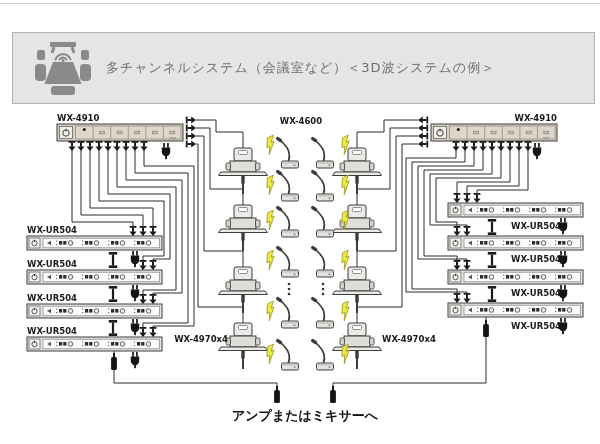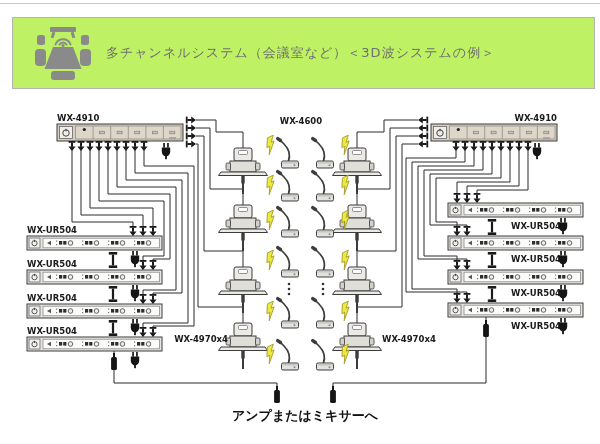--- a/index.html
+++ b/index.html
@@ -1,20 +1,20 @@
 <!DOCTYPE html>
 <html><head>
 <meta charset="utf-8">
 <style>
   html,body{margin:0;padding:0;background:#ffffff;}
   #stage{position:relative;width:600px;height:444px;background:#ffffff;overflow:hidden;
          font-family:"DejaVu Sans","Liberation Sans",sans-serif;}
   .top-rule{position:absolute;left:0;top:3px;width:600px;height:1px;background:#c9c9c9;}
-  .header-box{position:absolute;left:12px;top:17px;width:581px;height:70px;
-              border:1px solid #b3b3b3;background:#bef264;display:flex;align-items:center;}
+  .header-box{position:absolute;left:12px;top:32px;width:581px;height:70px;
+              border:1px solid #b3b3b3;background:#e5e5e5;display:flex;align-items:center;}
   .header-icon{margin-left:21px;width:58px;height:54px;flex:0 0 auto;}
   .header-title{margin-left:14px;font-size:13px;color:#6f6f6f;letter-spacing:1px;}
   svg text{font-family:"DejaVu Sans","Liberation Sans",sans-serif;}
   .dev-label{font-size:8.5px;font-weight:700;fill:#1a1a1a;}
   .big-label{font-size:13px;font-weight:700;fill:#111111;}
   .wire{fill:none;stroke:#2b2b2b;stroke-width:1;}
 </style>
 </head>
 <body>
 

